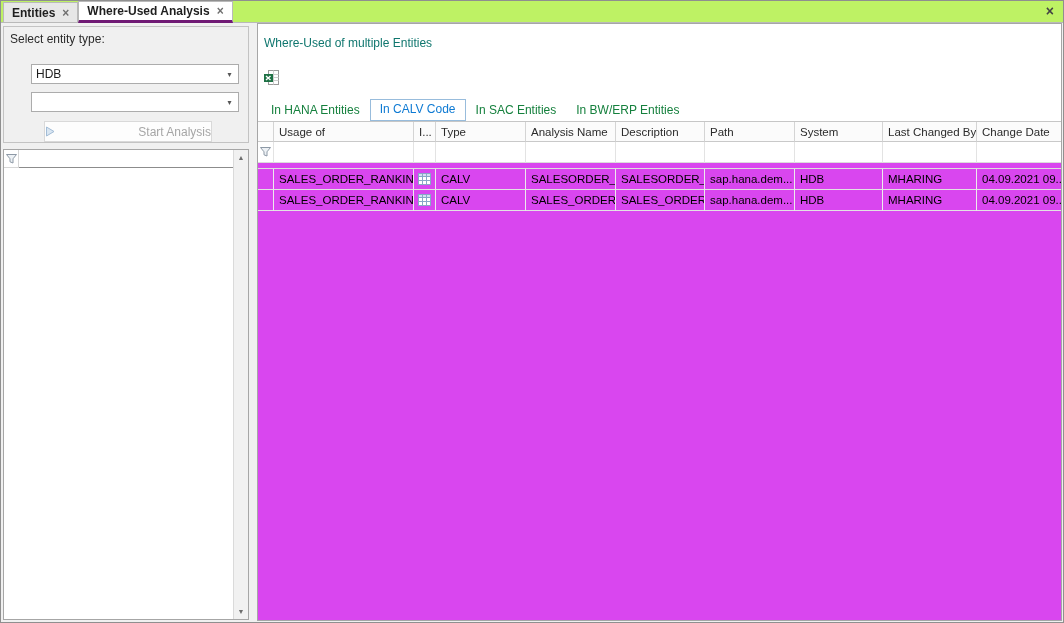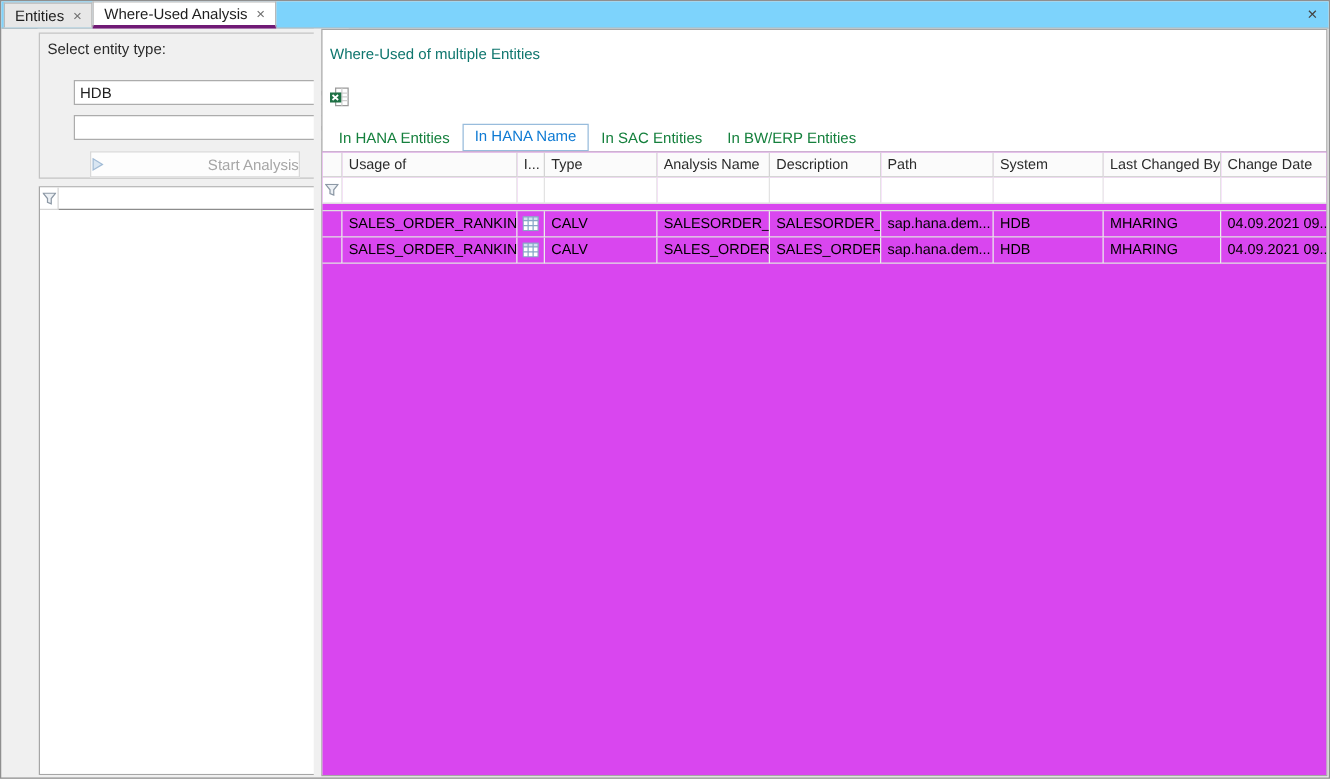--- a/index.html
+++ b/index.html
@@ -14,43 +14,44 @@
   .app {
     position: relative;
     width: 1064px; height: 623px;
     background: #f0f0f0;
     border: 1px solid #8f8f8f;
     overflow: hidden;
   }
   
   .doc-tabbar {
     position: absolute; top: 0; left: 0; right: 0; height: 22px;
-    background: #7dd3fc;
+    background: #bef264;
     border-bottom: 1px solid #b9b9b9;
     display: flex; align-items: flex-end;
     padding-left: 2px;
+    font-weight: bold;
   }
   .doc-tab {
     display: flex; align-items: center; gap: 7px;
     height: 20px; padding: 0 8px;
     border: 1px solid #b9b9b9; border-bottom: none;
     background: #e7e7e7; cursor: default;
     white-space: nowrap;
   }
   .doc-tab.active {
     background: #ffffff; height: 22px; margin-bottom: -1px;
     border-bottom: 3px solid #701a75;
   }
   .tab-close { color: #6f6f6f; font-size: 12px; line-height: 10px; cursor: pointer; }
   .group-close {
     position: absolute; right: 9px; top: 3px;
     color: #444; font-size: 14px; line-height: 14px; cursor: pointer;
   }
   
-  .left-panel { position: absolute; top: 22px; left: 1px; width: 249px; bottom: 1px; background: #f0f0f0; margin-left: 28px; }
+  .left-panel { position: absolute; top: 22px; left: 1px; width: 249px; bottom: 1px; background: #f0f0f0; }
   .group-box {
     position: absolute; top: 3px; left: 1px; right: 2px; height: 117px;
     border: 1px solid #c3c3c3; background: #f0f0f0;
   }
   .group-caption { position: absolute; top: 5px; left: 6px; color: #2b2b2b; }
   .combo {
     position: absolute; left: 27px; right: 9px; height: 20px;
     background: #fff; border: 1px solid #acacac;
     display: flex; align-items: center; cursor: default;
   }
@@ -188,21 +189,21 @@
       <svg width="17" height="17" viewBox="0 0 17 17">
         <rect x="5.5" y="1.5" width="10" height="14" fill="#ffffff" stroke="#9a9a9a"></rect>
         <path d="M5.5 5.5h10M5.5 8.5h10M5.5 11.5h10M10.5 1.5v14" stroke="#cfcfcf" fill="none"></path>
         <rect x="1" y="5" width="9" height="8" fill="#1e7145"></rect>
         <path d="M3 7l4.5 4M7.5 7L3 11" stroke="#ffffff" stroke-width="1.4" fill="none"></path>
       </svg>
     </div>
 
     <div class="tabstrip">
       <div class="rtab">In HANA Entities</div>
-      <div class="rtab active">In HANA Name</div>
+      <div class="rtab active">In CALV Code</div>
       <div class="rtab">In SAC Entities</div>
       <div class="rtab">In BW/ERP Entities</div>
     </div>
 
     <div class="grid">
       <div class="grid-row grid-header" id="grid-header-row">
         <div class="gcell indicator"></div>
       <div class="gcell hcell" style="width: 140px;">Usage of</div>
           <div class="gcell hcell" style="width: 22px;">I...</div>
           <div class="gcell hcell" style="width: 90px;">Type</div>

